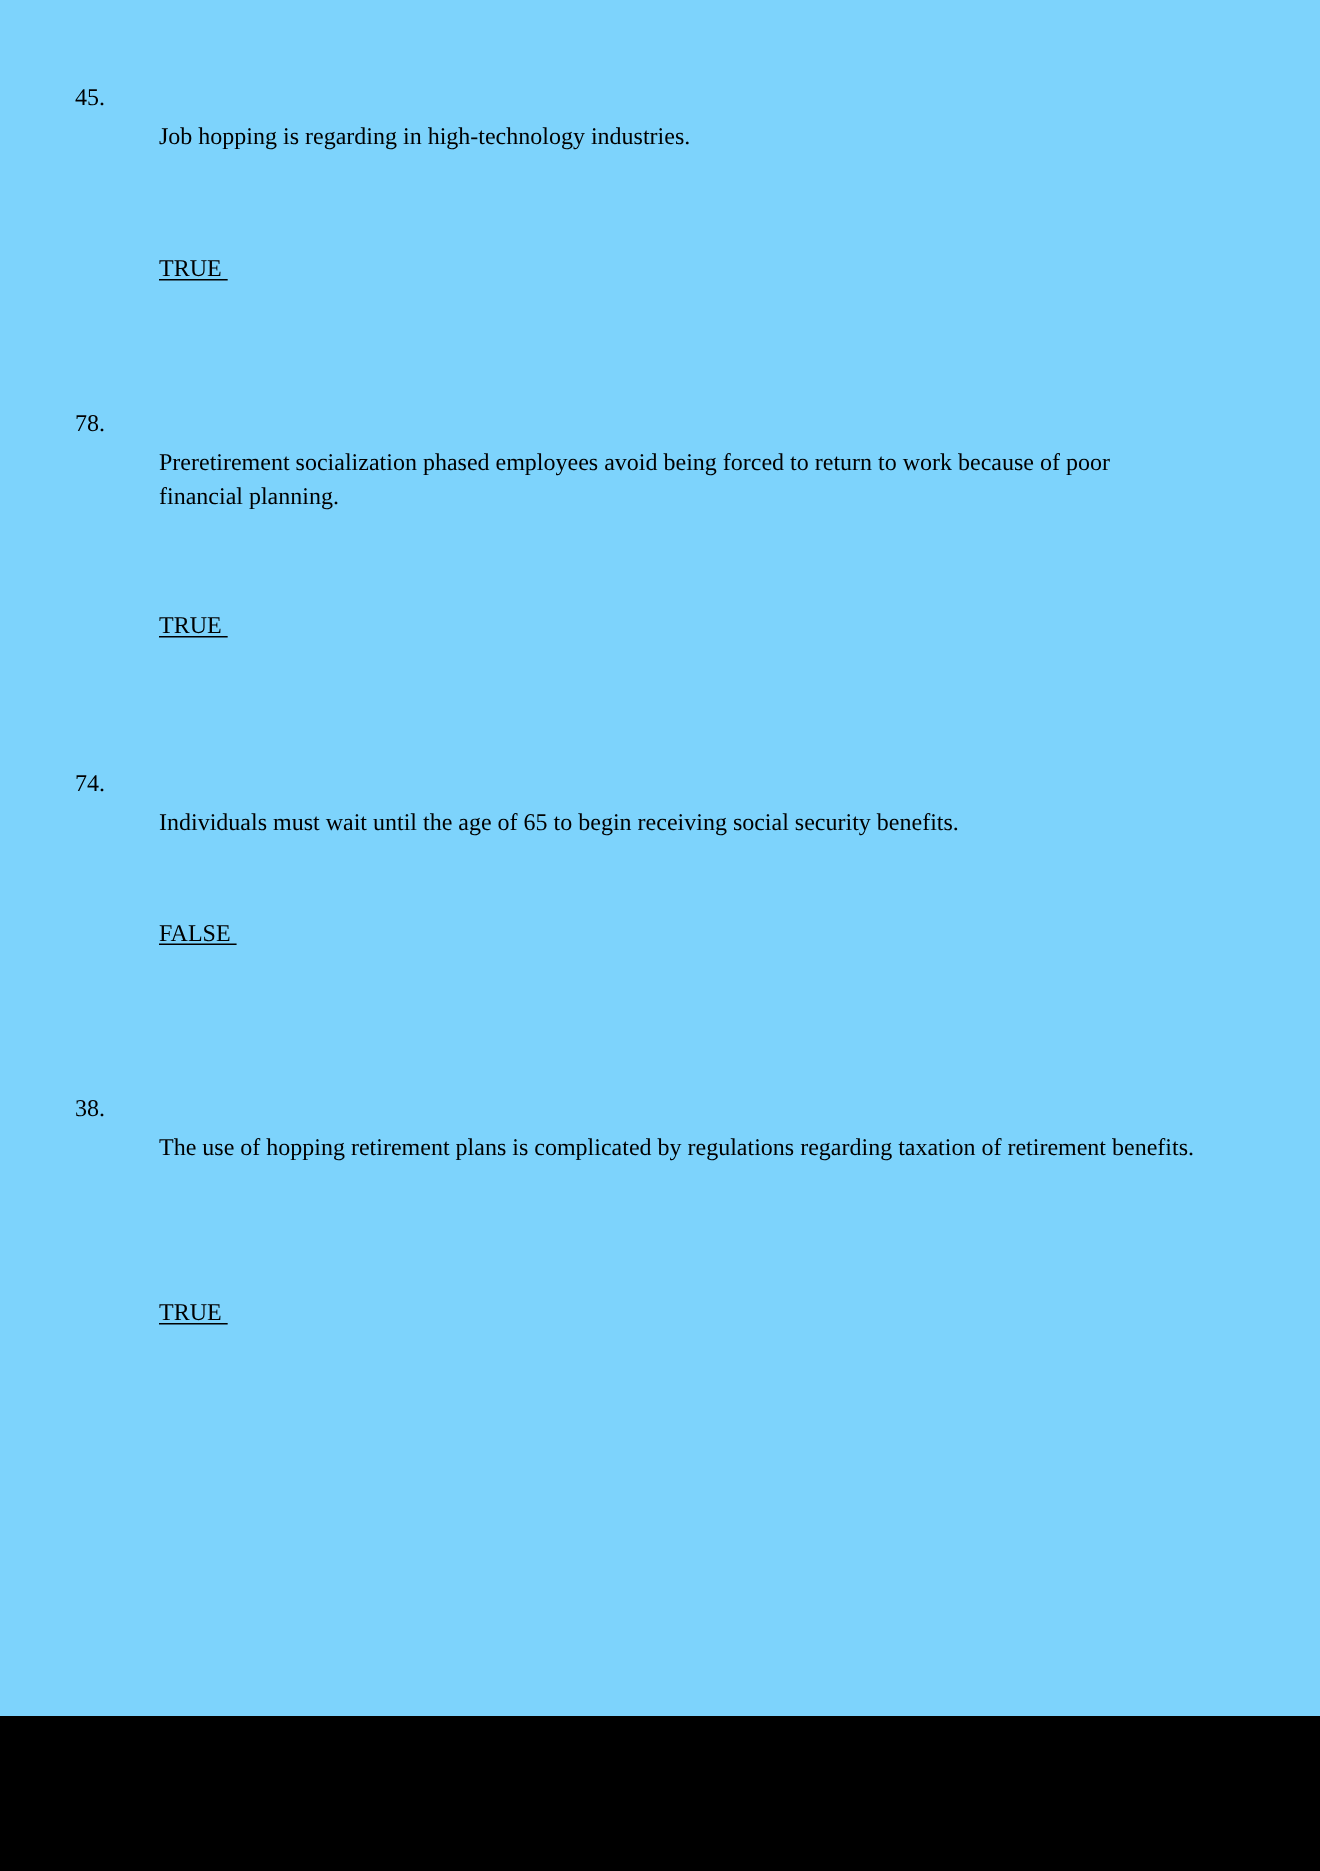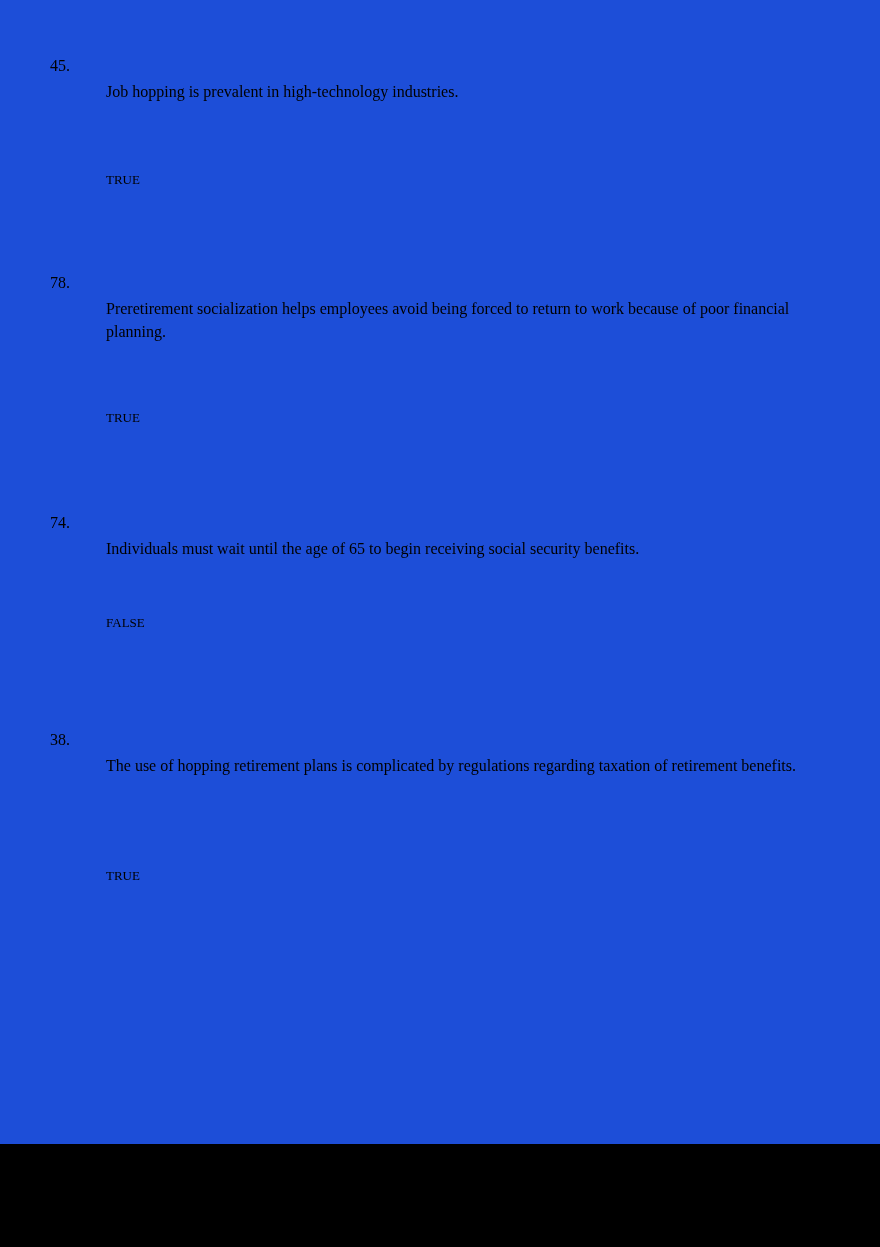--- a/index.html
+++ b/index.html
@@ -1,43 +1,43 @@
 <!DOCTYPE html>
 <html><head>
   <meta charset="utf-8">
   <style>
     html, body { margin: 0; padding: 0; }
     body {
       width: 880px; height: 1247px; background: #ffffff; position: relative; overflow: hidden;
       font-family: "Liberation Serif", "DejaVu Serif", serif; color: #000;
     }
-    .page { position: absolute; left: 0; top: 0; width: 880px; height: 1144px; background: #1d4ed8; }
+    .page { position: absolute; left: 0; top: 0; width: 880px; height: 1144px; background: #7dd3fc; }
     .q { position: absolute; left: 0; width: 880px; }
     .qnum { position: absolute; left: 50px; top: 0; font-size: 16px; line-height: 18px; }
     .qtext { position: absolute; left: 106px; top: 23px; width: 690px; font-size: 16px; line-height: 23px; }
     .answer {
-      position: absolute; left: 106px; font-size: 13px; line-height: 18px;
-      text-underline-offset: 2px; white-space: pre;
+      position: absolute; left: 106px; font-size: 16px; line-height: 18px;
+      text-decoration: underline; text-underline-offset: 2px; white-space: pre;
     }
     .bottom-bar { position: absolute; left: 0; top: 1144px; width: 880px; height: 103px; background: #000; }
   </style>
 </head>
 <body>
 
 <div class="page">
 
   <div class="q" style="top:57px;">
     <span class="qnum">45.</span>
-    <div class="qtext">Job hopping is prevalent in high-technology industries.</div>
+    <div class="qtext">Job hopping is regarding in high-technology industries.</div>
     <span class="answer" style="top:114px;">TRUE </span>
   </div>
 
   <div class="q" style="top:274px;">
     <span class="qnum">78.</span>
-    <div class="qtext">Preretirement socialization helps employees avoid being forced to return to work because of poor financial planning.</div>
+    <div class="qtext">Preretirement socialization phased employees avoid being forced to return to work because of poor financial planning.</div>
     <span class="answer" style="top:135px;">TRUE </span>
   </div>
 
   <div class="q" style="top:514px;">
     <span class="qnum">74.</span>
     <div class="qtext">Individuals must wait until the age of 65 to begin receiving social security benefits.</div>
     <span class="answer" style="top:100px;">FALSE </span>
   </div>
 
   <div class="q" style="top:731px;">

